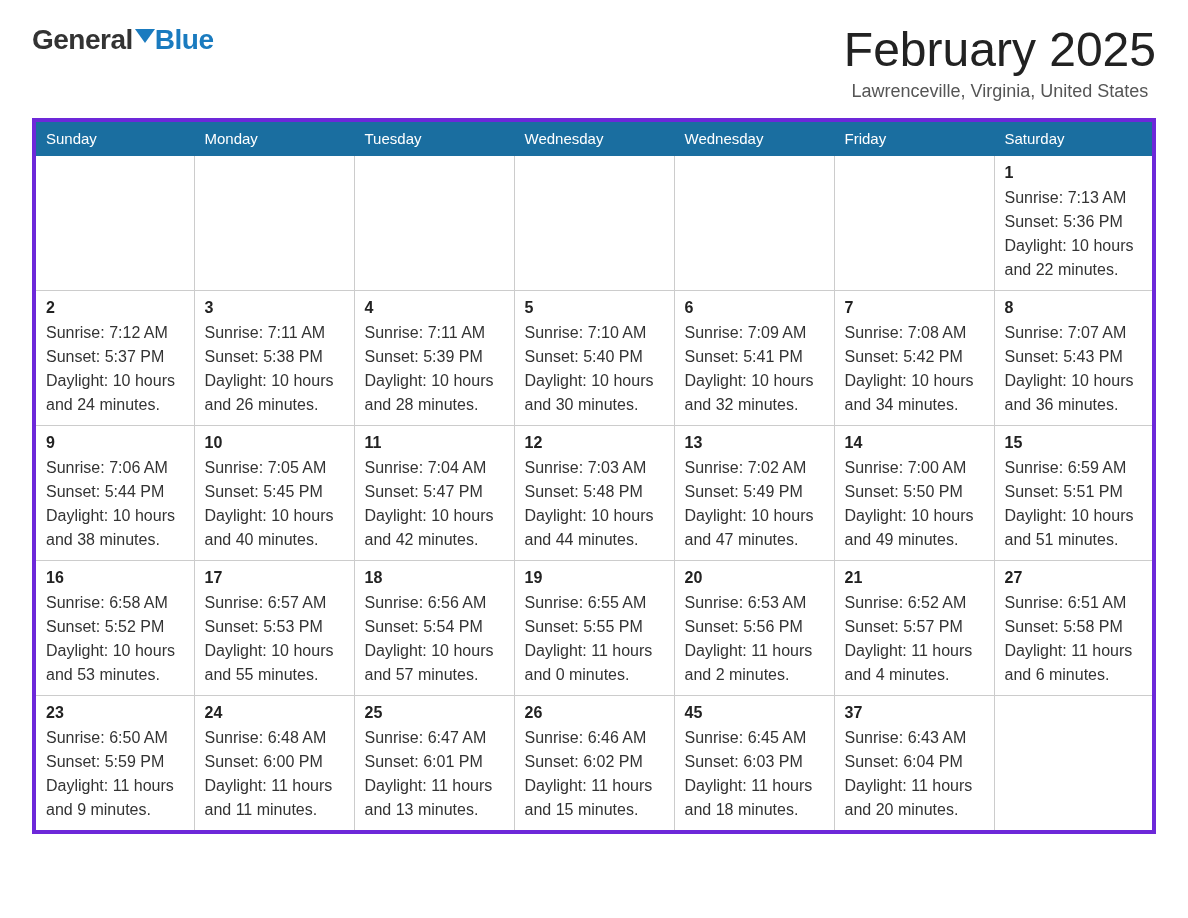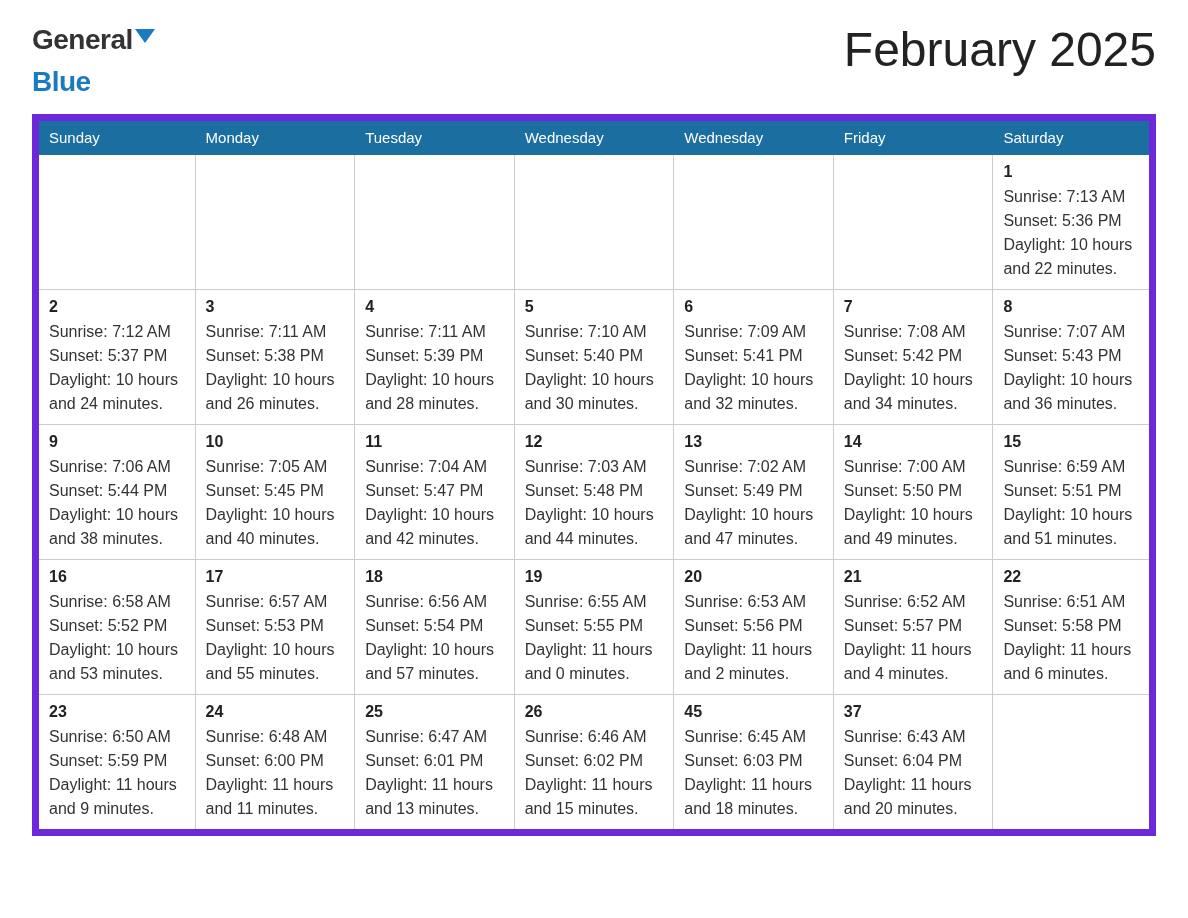--- a/index.html
+++ b/index.html
@@ -11,35 +11,34 @@
       min-height: 918px;
     }
     .header {
       display: flex;
       justify-content: space-between;
       align-items: flex-start;
       margin-bottom: 16px;
     }
     .logo {
       display: flex;
-      flex-direction: column;
+      flex-direction: row;
       align-items: flex-start;
     }
     .logo-general {
       font-size: 28px;
       font-weight: bold;
       color: #333;
       letter-spacing: -0.5px;
     }
     .logo-blue {
       font-size: 28px;
       font-weight: bold;
       color: #1a7bbf;
       letter-spacing: -0.5px;
-      margin-top: 10px;
     }
     .logo-triangle {
       display: inline-block;
       width: 0;
       height: 0;
       border-left: 10px solid transparent;
       border-right: 10px solid transparent;
       border-top: 14px solid #1a7bbf;
       margin-left: 2px;
       vertical-align: middle;
@@ -56,21 +55,21 @@
       line-height: 1.1;
     }
     .location {
       font-size: 18px;
       color: #555;
       margin-top: 4px;
     }
     .calendar {
       width: 100%;
       border-collapse: collapse;
-      border: 7px solid #6d28d9;
+      border: 4px solid #6d28d9;
       margin-top: 12px;
     }
     .calendar th {
       background-color: #1a6ea0;
       color: #fff;
       font-size: 15px;
       font-weight: normal;
       padding: 8px 10px;
       text-align: left;
       border: 1px solid #1a6ea0;
@@ -111,20 +110,21 @@
 <div class="header">
   <div class="logo">
     <div class="logo-line1">
       <span class="logo-general">General</span>
       <span class="logo-triangle"></span>
     </div>
     <span class="logo-blue">Blue</span>
   </div>
   <div class="title-area">
     <div class="month-title">February 2025</div>
+    <div class="location">Lawrenceville, Virginia, United States</div>
   </div>
 </div>
 
 <table class="calendar">
   <thead>
     <tr>
     <th>Sunday</th>
         <th>Monday</th>
         <th>Tuesday</th>
         <th>Wednesday</th>
@@ -225,21 +225,21 @@
         </td>
         <td>
           <div class="day-number">20</div>
           <div class="day-info">Sunrise: 6:53 AM<br>Sunset: 5:56 PM<br>Daylight: 11 hours<br>and 2 minutes.</div>
         </td>
         <td>
           <div class="day-number">21</div>
           <div class="day-info">Sunrise: 6:52 AM<br>Sunset: 5:57 PM<br>Daylight: 11 hours<br>and 4 minutes.</div>
         </td>
         <td>
-          <div class="day-number">22</div>
+          <div class="day-number">27</div>
           <div class="day-info">Sunrise: 6:51 AM<br>Sunset: 5:58 PM<br>Daylight: 11 hours<br>and 6 minutes.</div>
         </td>
       </tr>
       <tr class="week-row">
         <td>
           <div class="day-number">23</div>
           <div class="day-info">Sunrise: 6:50 AM<br>Sunset: 5:59 PM<br>Daylight: 11 hours<br>and 9 minutes.</div>
         </td>
         <td>
           <div class="day-number">24</div>

